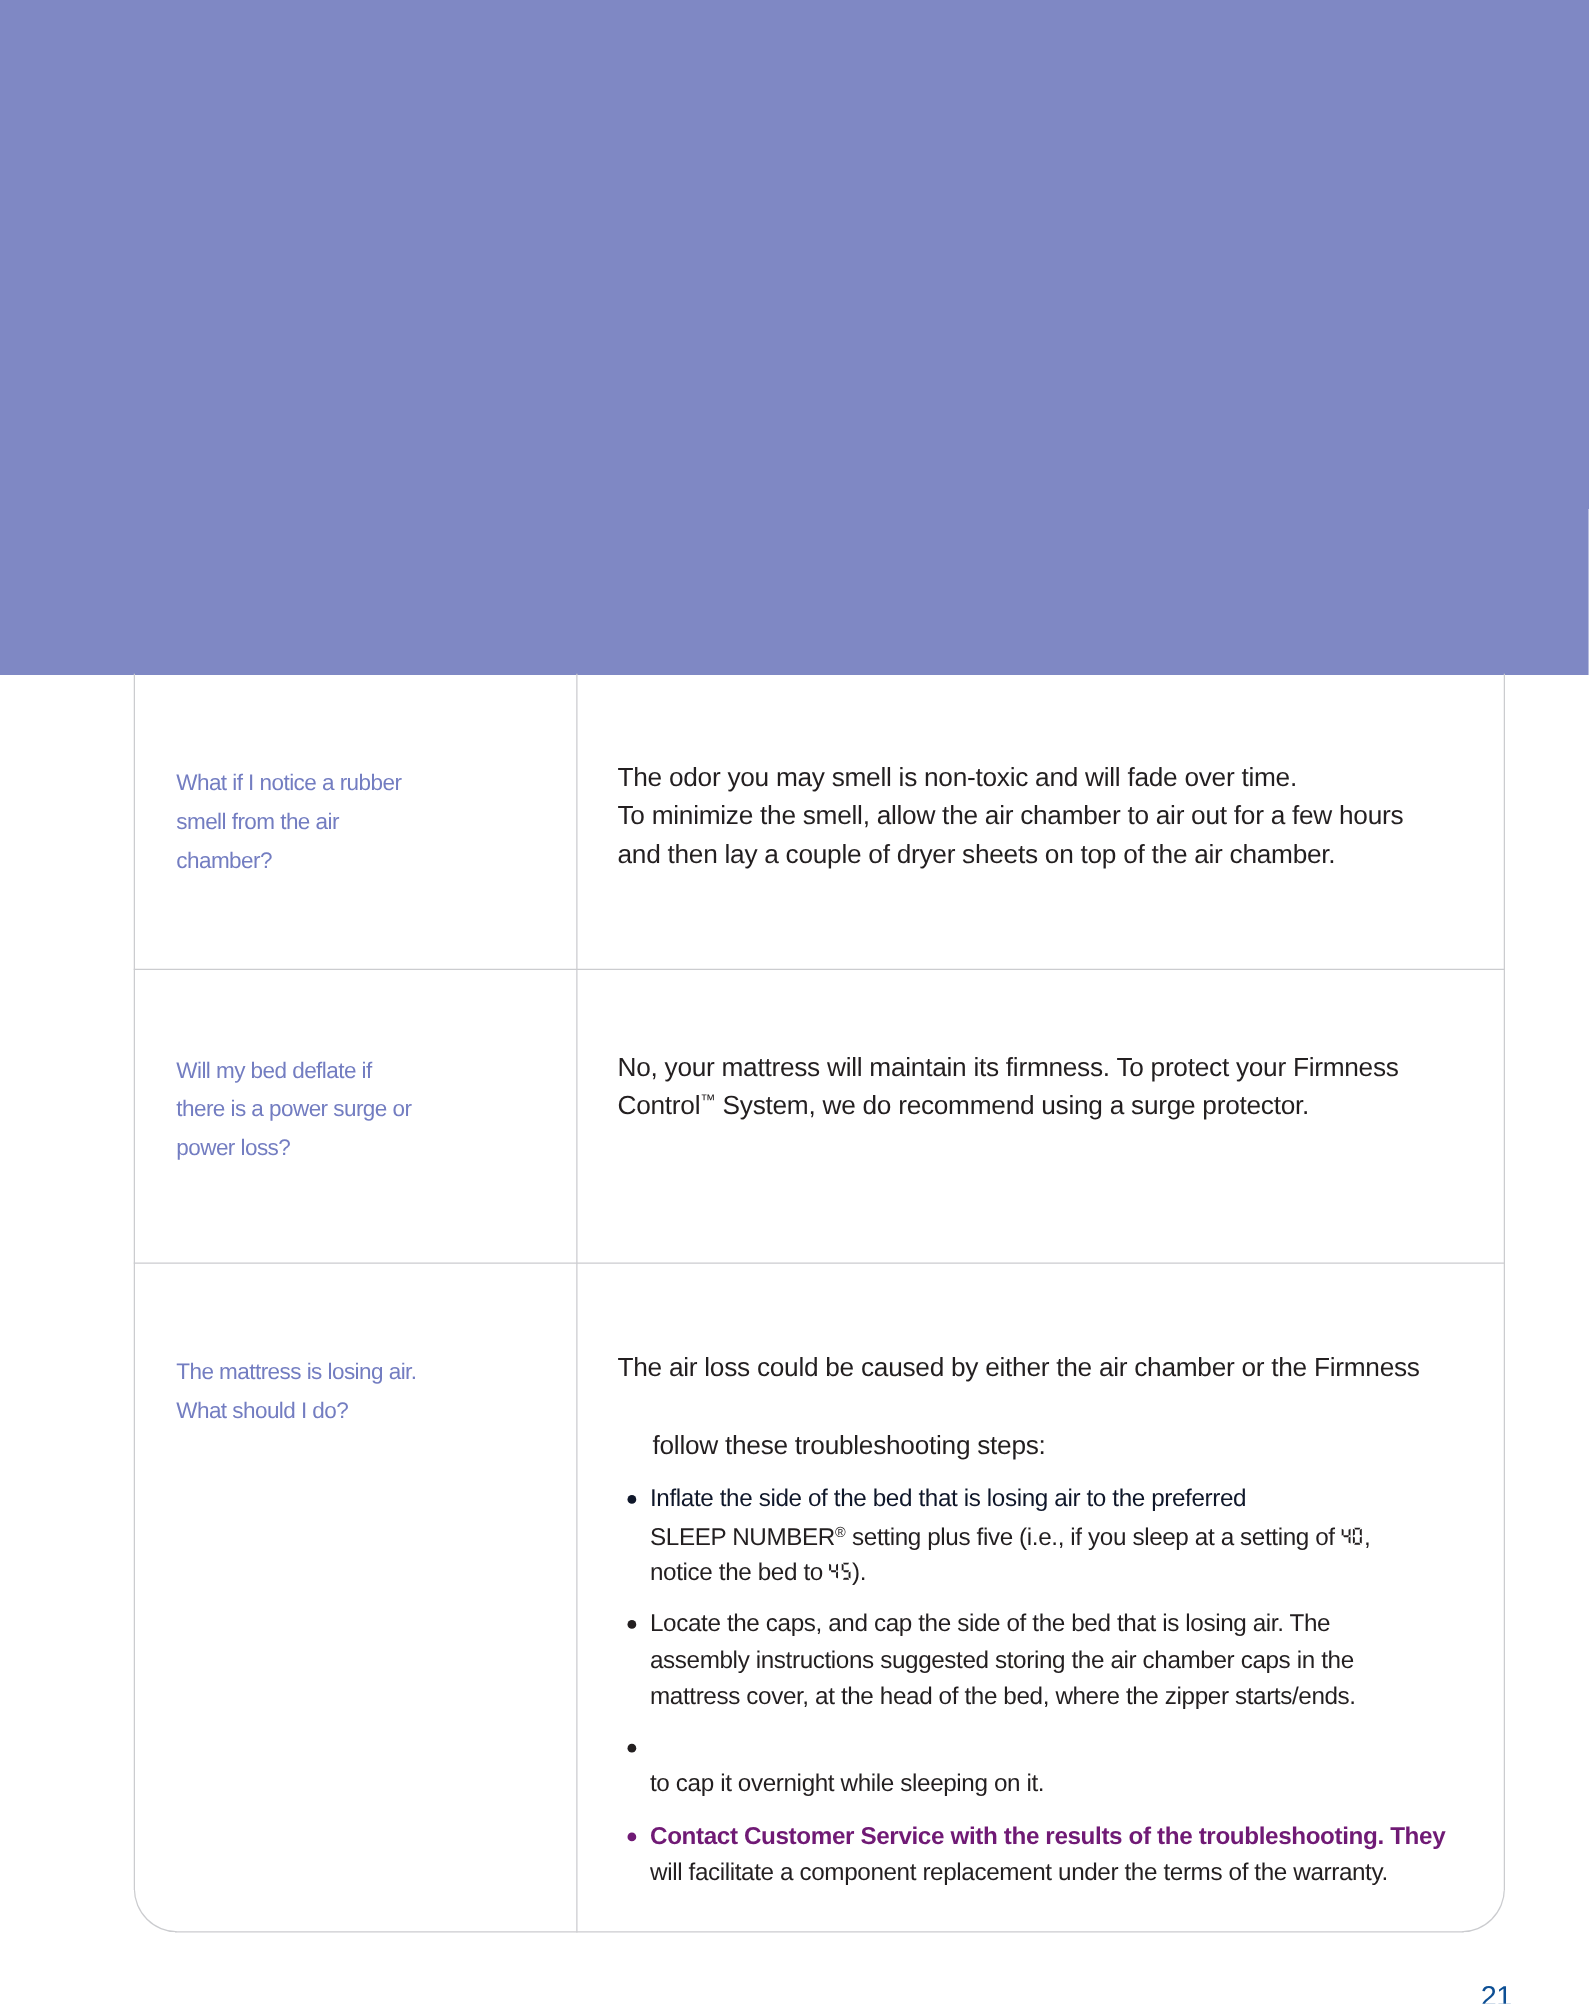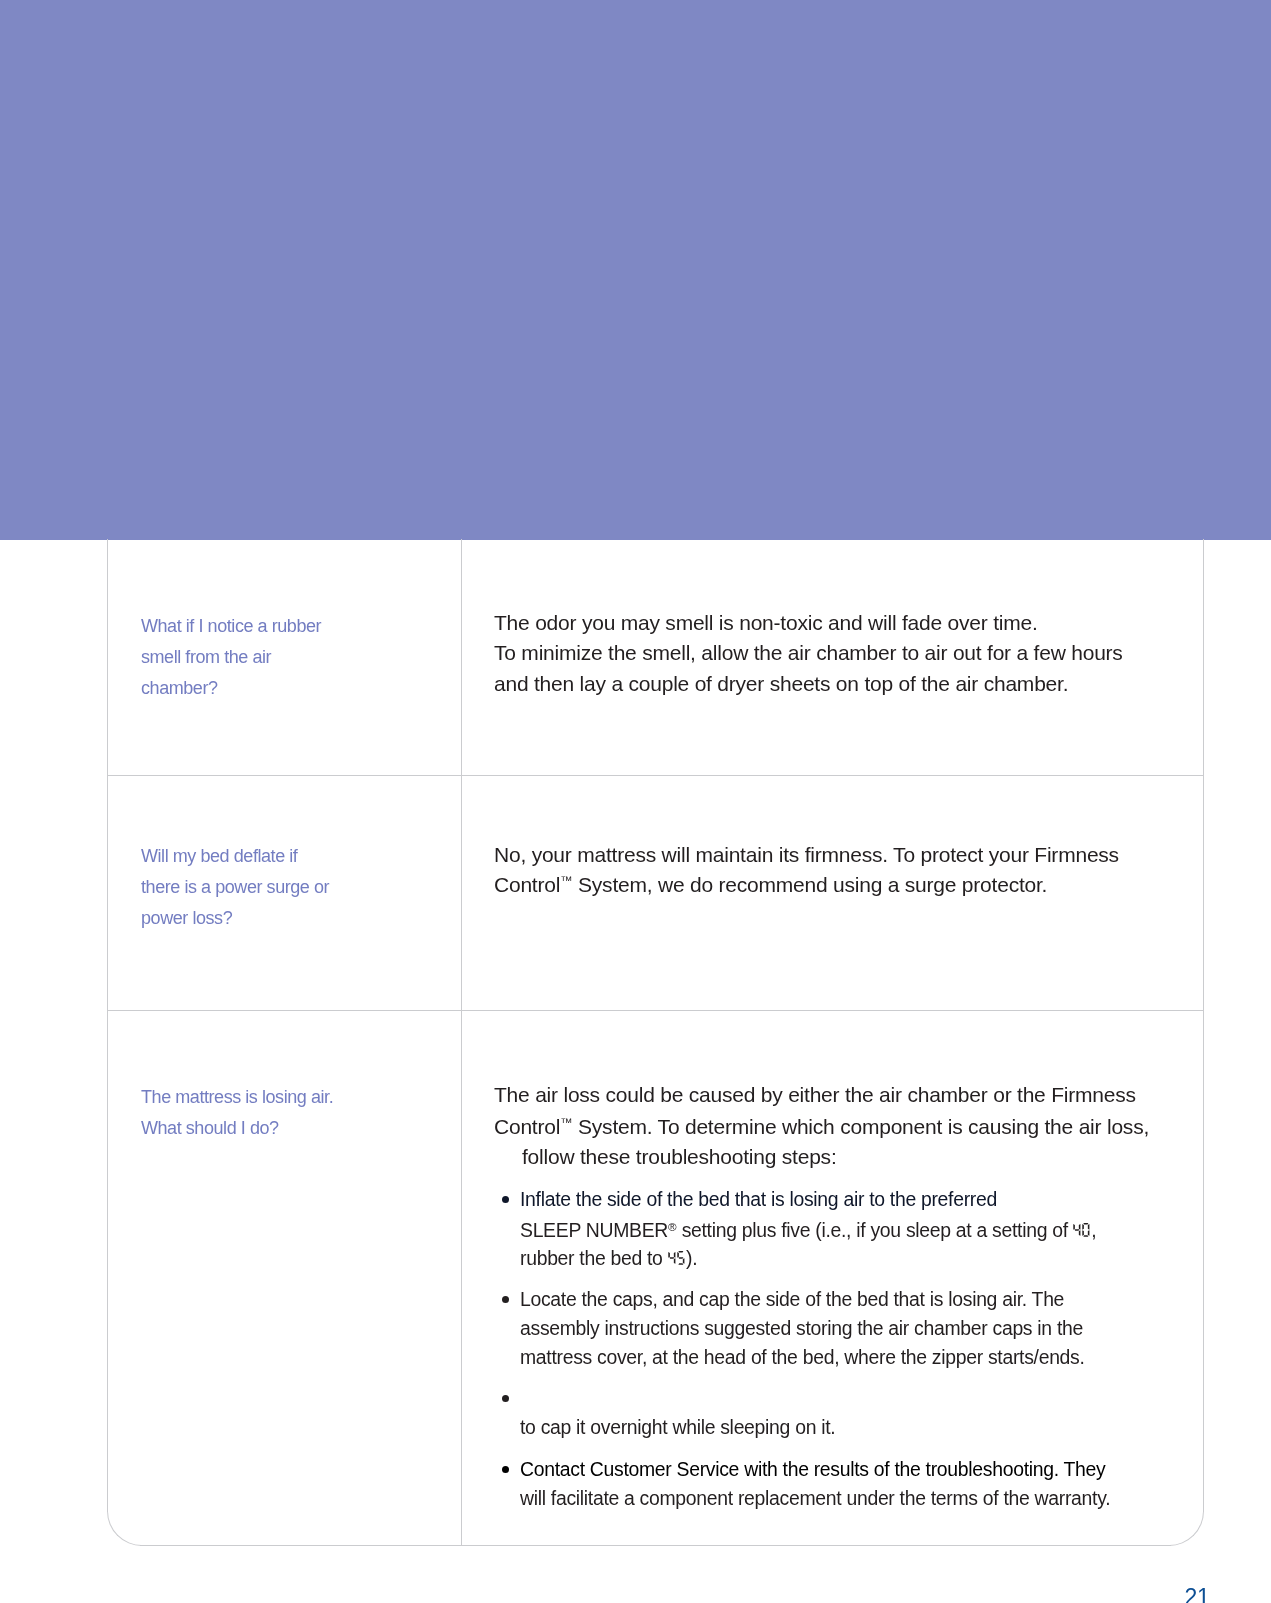--- a/index.html
+++ b/index.html
@@ -60,35 +60,34 @@
   <div class="a-text" style="left: 494px; top: 668.7px; color: rgb(35, 31, 32);">and then lay a couple of dryer sheets on top of the air chamber.</div>
   <div class="a-text" style="left: 494px; top: 638.1px; color: rgb(35, 31, 32);">To minimize the smell, allow the air chamber to air out for a few hours</div>
   <div class="q-text" style="left: 141px; top: 840.8px; color: rgb(115, 125, 193);">Will my bed deflate if</div>
   <div class="q-text" style="left: 141px; top: 871.7px; color: rgb(115, 125, 193);">there is a power surge or</div>
   <div class="q-text" style="left: 141px; top: 902.6px; color: rgb(115, 125, 193);">power loss?</div>
   <div class="a-text" style="left: 494px; top: 839.7px; color: rgb(35, 31, 32);">No, your mattress will maintain its firmness. To protect your Firmness</div>
   <div class="a-text" style="left: 494px; top: 870px; color: rgb(35, 31, 32);"><span>Control</span><sup class="tm">™</sup><span> System, we do recommend using a surge protector.</span></div>
   <div class="q-text" style="left: 141px; top: 1082.1px; color: rgb(115, 125, 193);">The mattress is losing air.</div>
   <div class="q-text" style="left: 141px; top: 1113px; color: rgb(115, 125, 193);">What should I do?</div>
   <div class="a-text" style="left: 494px; top: 1080.3px; color: rgb(35, 31, 32);">The air loss could be caused by either the air chamber or the Firmness</div>
-  <div class="a-text" style="left: 494px; top: 1111.6px; color: rgb(35, 31, 32);"><span>Control</span><sup class="tm">™</sup><span> System. To determine which component is causing the air loss,</span></div>
   <div class="a-text" style="left: 522px; top: 1142.4px; color: rgb(35, 31, 32);">follow these troubleshooting steps:</div>
   <div class="step" style="left: 520px; top: 1184.7px; color: #0f172a;"><span class="bullet">•</span><span>Inflate the side of the bed that is losing air to the preferred</span></div>
   <div class="step" style="left: 520px; top: 1216px; color: rgb(35, 31, 32);"><span>SLEEP NUMBER</span><sup class="reg">®</sup><span> setting plus five (i.e., if you sleep at a setting of </span><span class="lcd"><svg width="9.15" height="13.87" viewBox="0 0 86.40 140" aria-hidden="true">
           <path d="M72,11L72,67L56,59L56,19Z M72,73L56,81L56,121L72,129Z M0,11L16,19L16,59L0,67Z M11,62L61,62L53,78L19,78Z" fill="currentColor"></path>
         </svg><svg width="9.15" height="13.87" viewBox="0 0 86.40 140" aria-hidden="true">
           <path d="M11,0L61,0L53,16L19,16Z M72,11L72,67L56,59L56,19Z M72,73L56,81L56,121L72,129Z M19,124L53,124L61,140L11,140Z M0,73L16,81L16,121L0,129Z M0,11L16,19L16,59L0,67Z" fill="currentColor"></path>
         </svg></span><span>,</span></div>
-  <div class="step" style="left: 520px; top: 1244px; color: rgb(35, 31, 32);"><span>rubber the bed to </span><span class="lcd"><svg width="9.15" height="13.87" viewBox="0 0 86.40 140" aria-hidden="true">
+  <div class="step" style="left: 520px; top: 1244px; color: rgb(35, 31, 32);"><span>notice the bed to </span><span class="lcd"><svg width="9.15" height="13.87" viewBox="0 0 86.40 140" aria-hidden="true">
           <path d="M72,11L72,67L56,59L56,19Z M72,73L56,81L56,121L72,129Z M0,11L16,19L16,59L0,67Z M11,62L61,62L53,78L19,78Z" fill="currentColor"></path>
         </svg><svg width="9.15" height="13.87" viewBox="0 0 86.40 140" aria-hidden="true">
           <path d="M11,0L61,0L53,16L19,16Z M0,11L16,19L16,59L0,67Z M11,62L61,62L53,78L19,78Z M72,73L56,81L56,121L72,129Z M19,124L53,124L61,140L11,140Z" fill="currentColor"></path>
         </svg></span><span>).</span></div>
   <div class="step" style="left: 520px; top: 1284.6px; color: rgb(35, 31, 32);"><span class="bullet">•</span><span>Locate the caps, and cap the side of the bed that is losing air. The</span></div>
   <div class="step" style="left: 520px; top: 1314.2px; color: rgb(35, 31, 32);"><span>assembly instructions suggested storing the air chamber caps in the</span></div>
   <div class="step" style="left: 520px; top: 1342.9px; color: rgb(35, 31, 32);"><span>mattress cover, at the head of the bed, where the zipper starts/ends.</span></div>
   <div class="step" style="left: 520px; top: 1383.8px; color: rgb(35, 31, 32);"><span class="bullet">•</span></div>
   <div class="step" style="left: 520px; top: 1413.1px; color: rgb(35, 31, 32);"><span>to cap it overnight while sleeping on it.</span></div>
-  <div class="step" style="left: 520px; top: 1455px; color: #000000;"><span class="bullet">•</span><span>Contact Customer Service with the results of the troubleshooting. They</span></div>
+  <div class="step" style="left: 520px; top: 1455px; color: #701a75; font-weight: bold;"><span class="bullet">•</span><span>Contact Customer Service with the results of the troubleshooting. They</span></div>
   <div class="step" style="left: 520px; top: 1484.4px; color: rgb(35, 31, 32);"><span>will facilitate a component replacement under the terms of the warranty.</span></div>
 
   <div class="page-number" style="left: 1184.5px; top: 1584.8px; color: rgb(13, 79, 148);">21</div>
 </div>
 
 </body></html>

